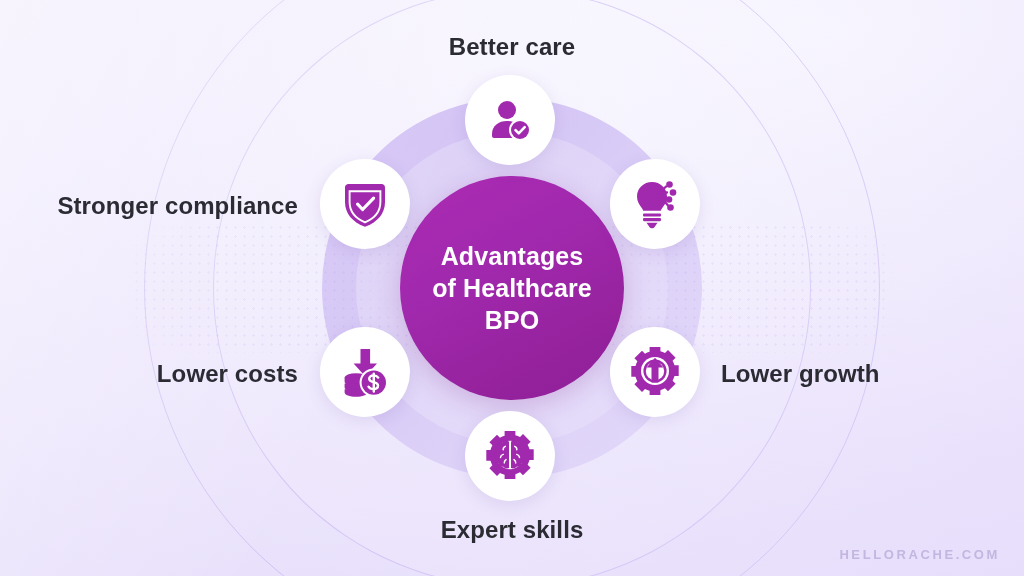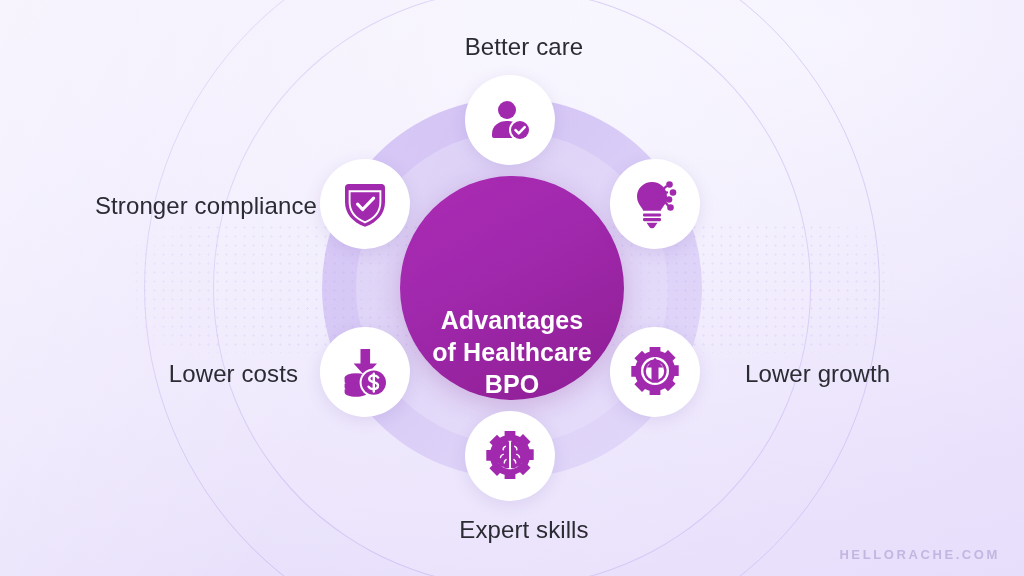--- a/index.html
+++ b/index.html
@@ -70,21 +70,21 @@
 
   
   #hub {
     position: absolute;
     left: 50%; top: 50%;
     width: 224px; height: 224px;
     margin-left: -112px; margin-top: -112px;
     border-radius: 50%;
     background: linear-gradient(152deg, #ab2bb3 0%, #a129ae 38%, #97239f 72%, #8f1f97 100%);
     display: flex;
-    align-items: flex-end;
+    align-items: center;
     justify-content: center;
     text-align: center;
     box-shadow: 0 6px 26px rgba(122,32,130,0.22);
   }
   #hub-title {
     color: #ffffff;
     font-size: 25px;
     line-height: 1.28;
     font-weight: 700;
     letter-spacing: 0.1px;
@@ -111,30 +111,29 @@
   #bubble-easy-growth      { left: 610px; top: 327px; }
   #bubble-expert-skills    { left: 465px; top: 411px; }
   #bubble-lower-costs      { left: 320px; top: 327px; }
   #bubble-stronger-compliance { left: 320px; top: 159px; }
 
   
   .label {
     position: absolute;
     color: #2b2b33;
     font-size: 24px;
-    font-weight: 400;
+    font-weight: 700;
     letter-spacing: 0.1px;
     white-space: nowrap;
-    padding-left: 24px;
   }
   #label-better-care        { left: 0; right: 0; top: 33px; text-align: center; }
   #label-expert-skills      { left: 0; right: 0; top: 516px; text-align: center; }
   #label-new-technology     { left: 721px; top: 192px; }
   #label-easy-growth        { left: 721px; top: 360px; }
-  #label-stronger-compliance{ right: 707px; top: 192px; text-align: center; }
+  #label-stronger-compliance{ right: 726px; top: 192px; text-align: center; }
   #label-lower-costs        { right: 726px; top: 360px; }
 
   
   #watermark {
     position: absolute;
     right: 24px;
     bottom: 14px;
     color: #c3b6e0;
     font-size: 13px;
     letter-spacing: 2.6px;

